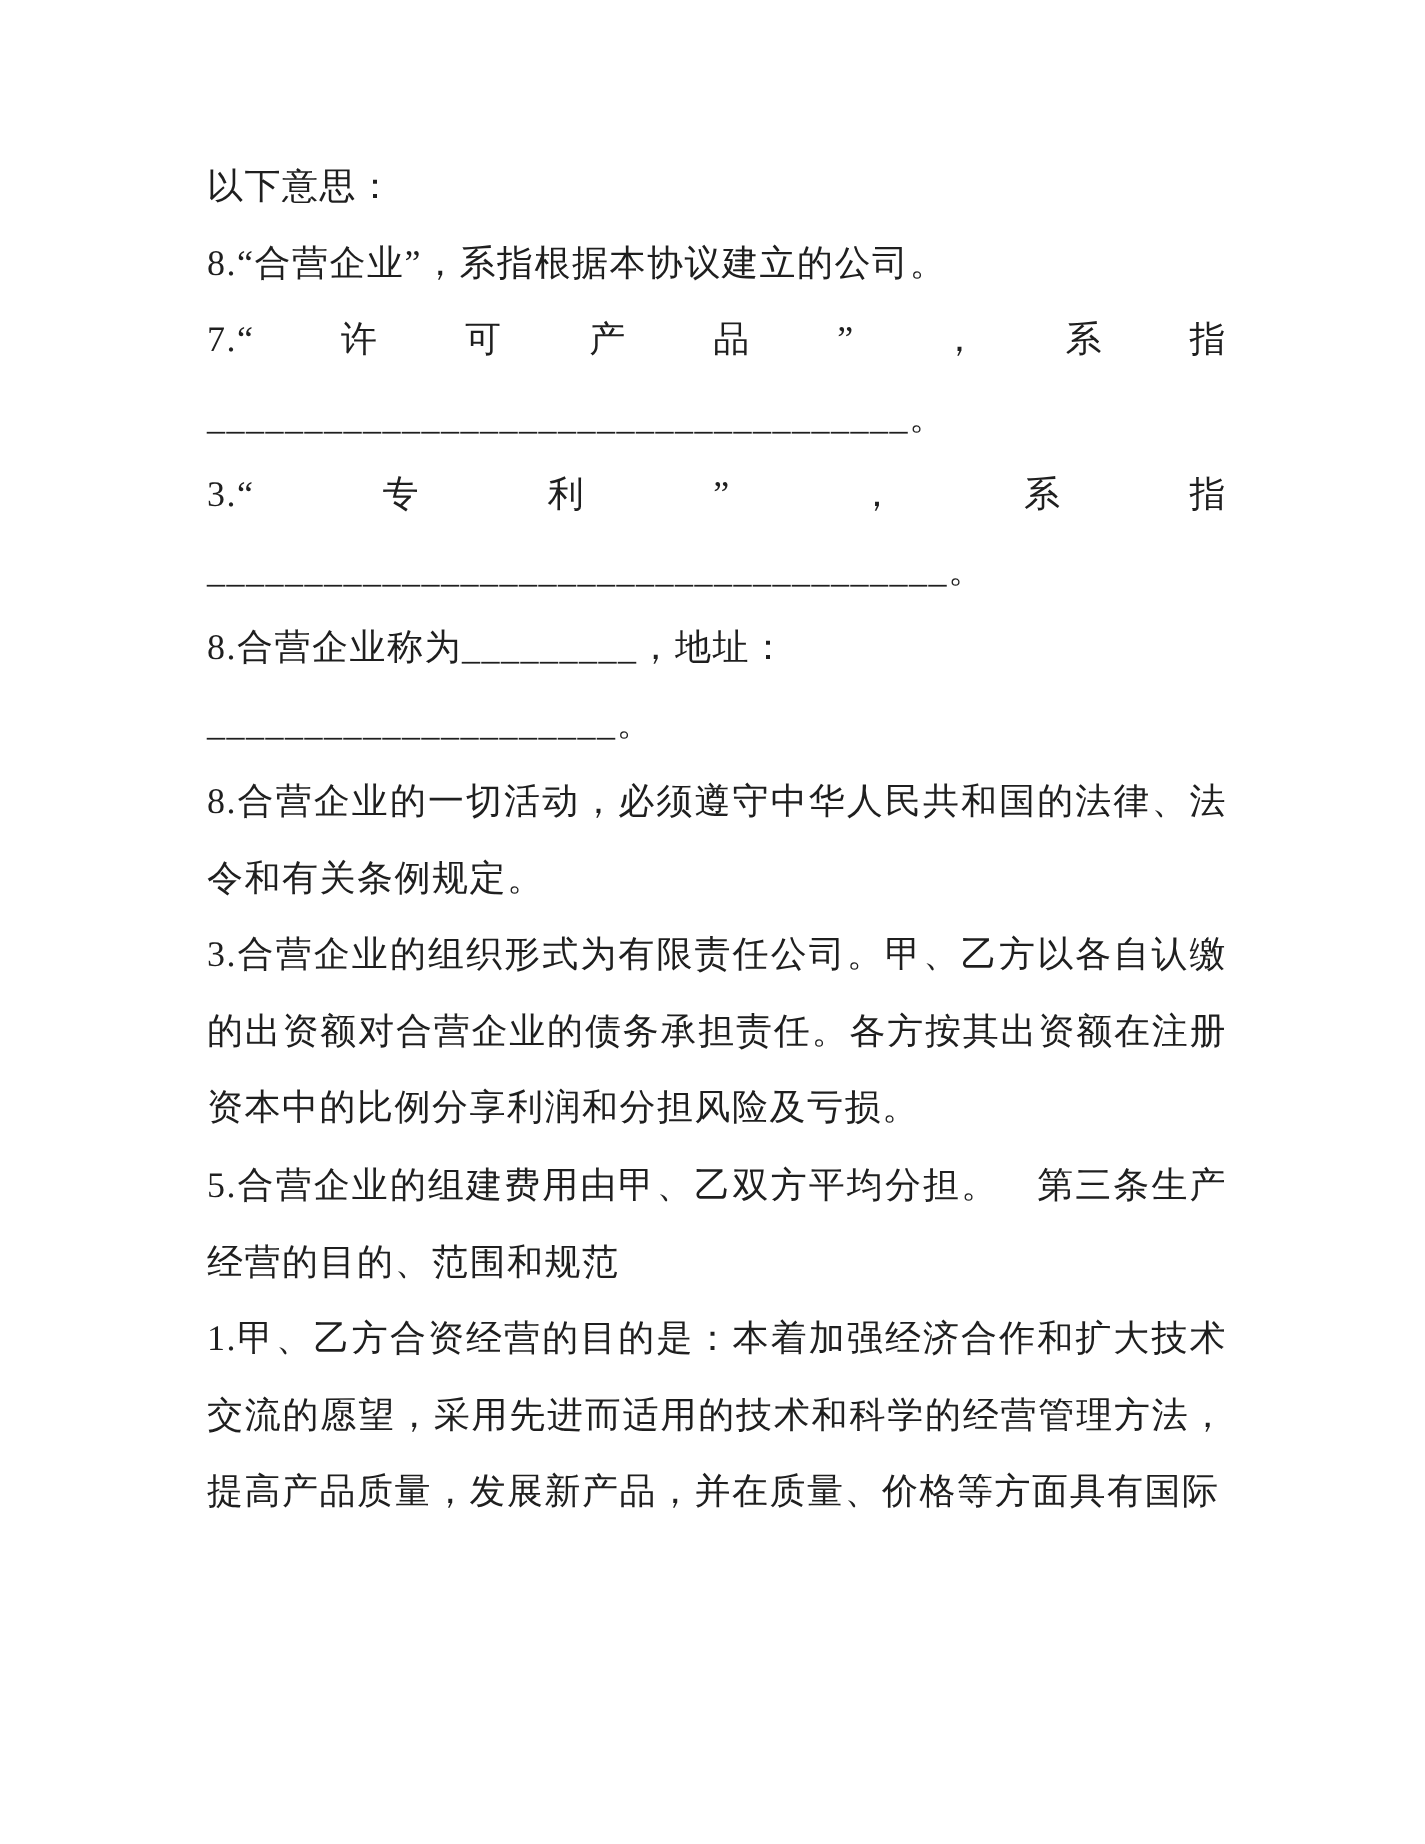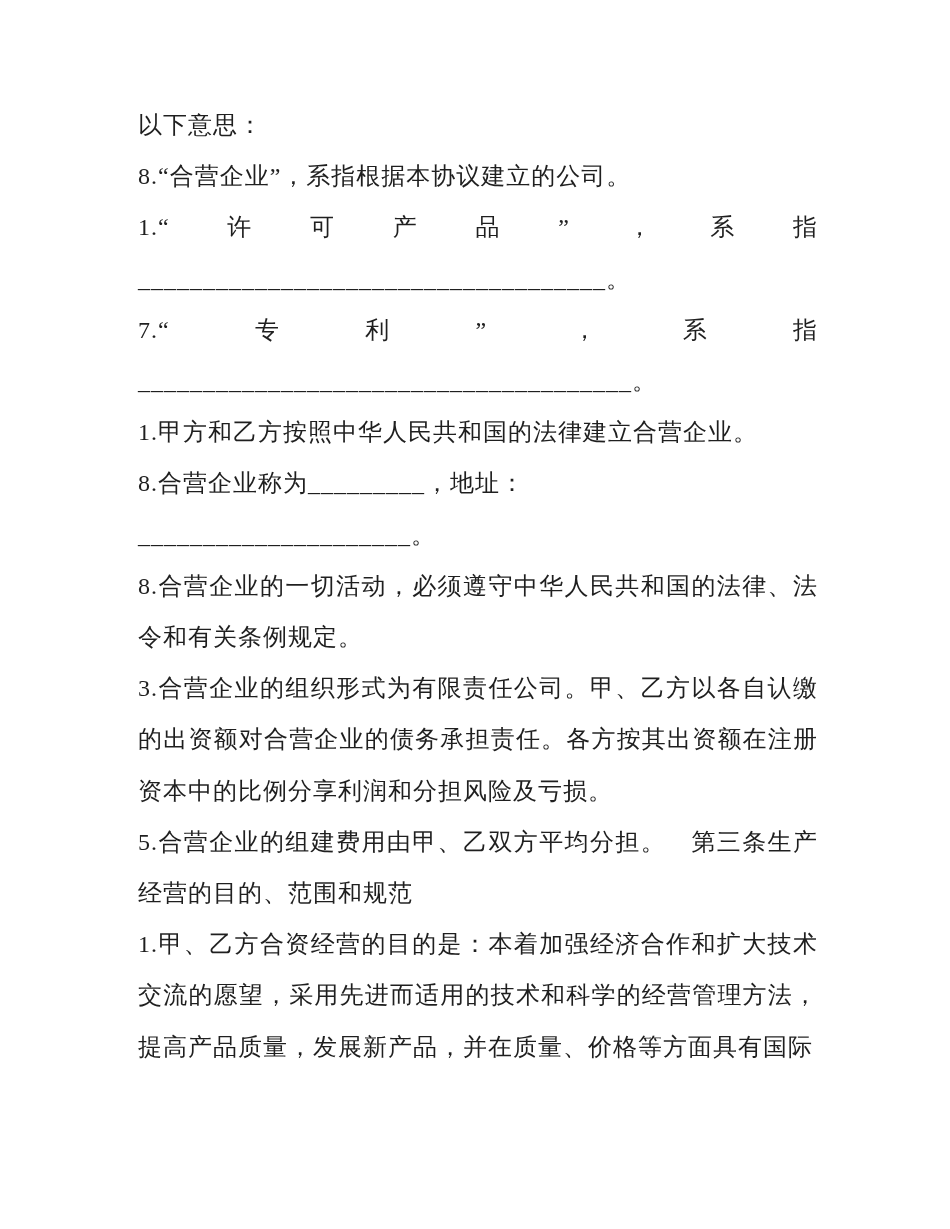--- a/index.html
+++ b/index.html
@@ -34,23 +34,22 @@
     padding: 0;
   }
 </style>
 </head>
 <body>
 
 <div class="page">
   <div class="doc-content">
     <p>以下意思：</p>
     <p>8.“合营企业”，系指根据本协议建立的公司。</p>
-    <p>1.“许可产品”，系指____________________________________。</p>
-    <p>7.“专利”，系指______________________________________。</p>
-    <p>1.甲方和乙方按照中华人民共和国的法律建立合营企业。</p>
+    <p>7.“许可产品”，系指____________________________________。</p>
+    <p>3.“专利”，系指______________________________________。</p>
     <p>8.合营企业称为_________，地址：</p>
     <p>_____________________。</p>
     <p>8.合营企业的一切活动，必须遵守中华人民共和国的法律、法令和有关条例规定。</p>
     <p>3.合营企业的组织形式为有限责任公司。甲、乙方以各自认缴的出资额对合营企业的债务承担责任。各方按其出资额在注册资本中的比例分享利润和分担风险及亏损。</p>
     <p>5.合营企业的组建费用由甲、乙双方平均分担。　第三条生产经营的目的、范围和规范</p>
     <p>1.甲、乙方合资经营的目的是：本着加强经济合作和扩大技术交流的愿望，采用先进而适用的技术和科学的经营管理方法，提高产品质量，发展新产品，并在质量、价格等方面具有国际</p>
   </div>
 </div>
 
 </body></html>

